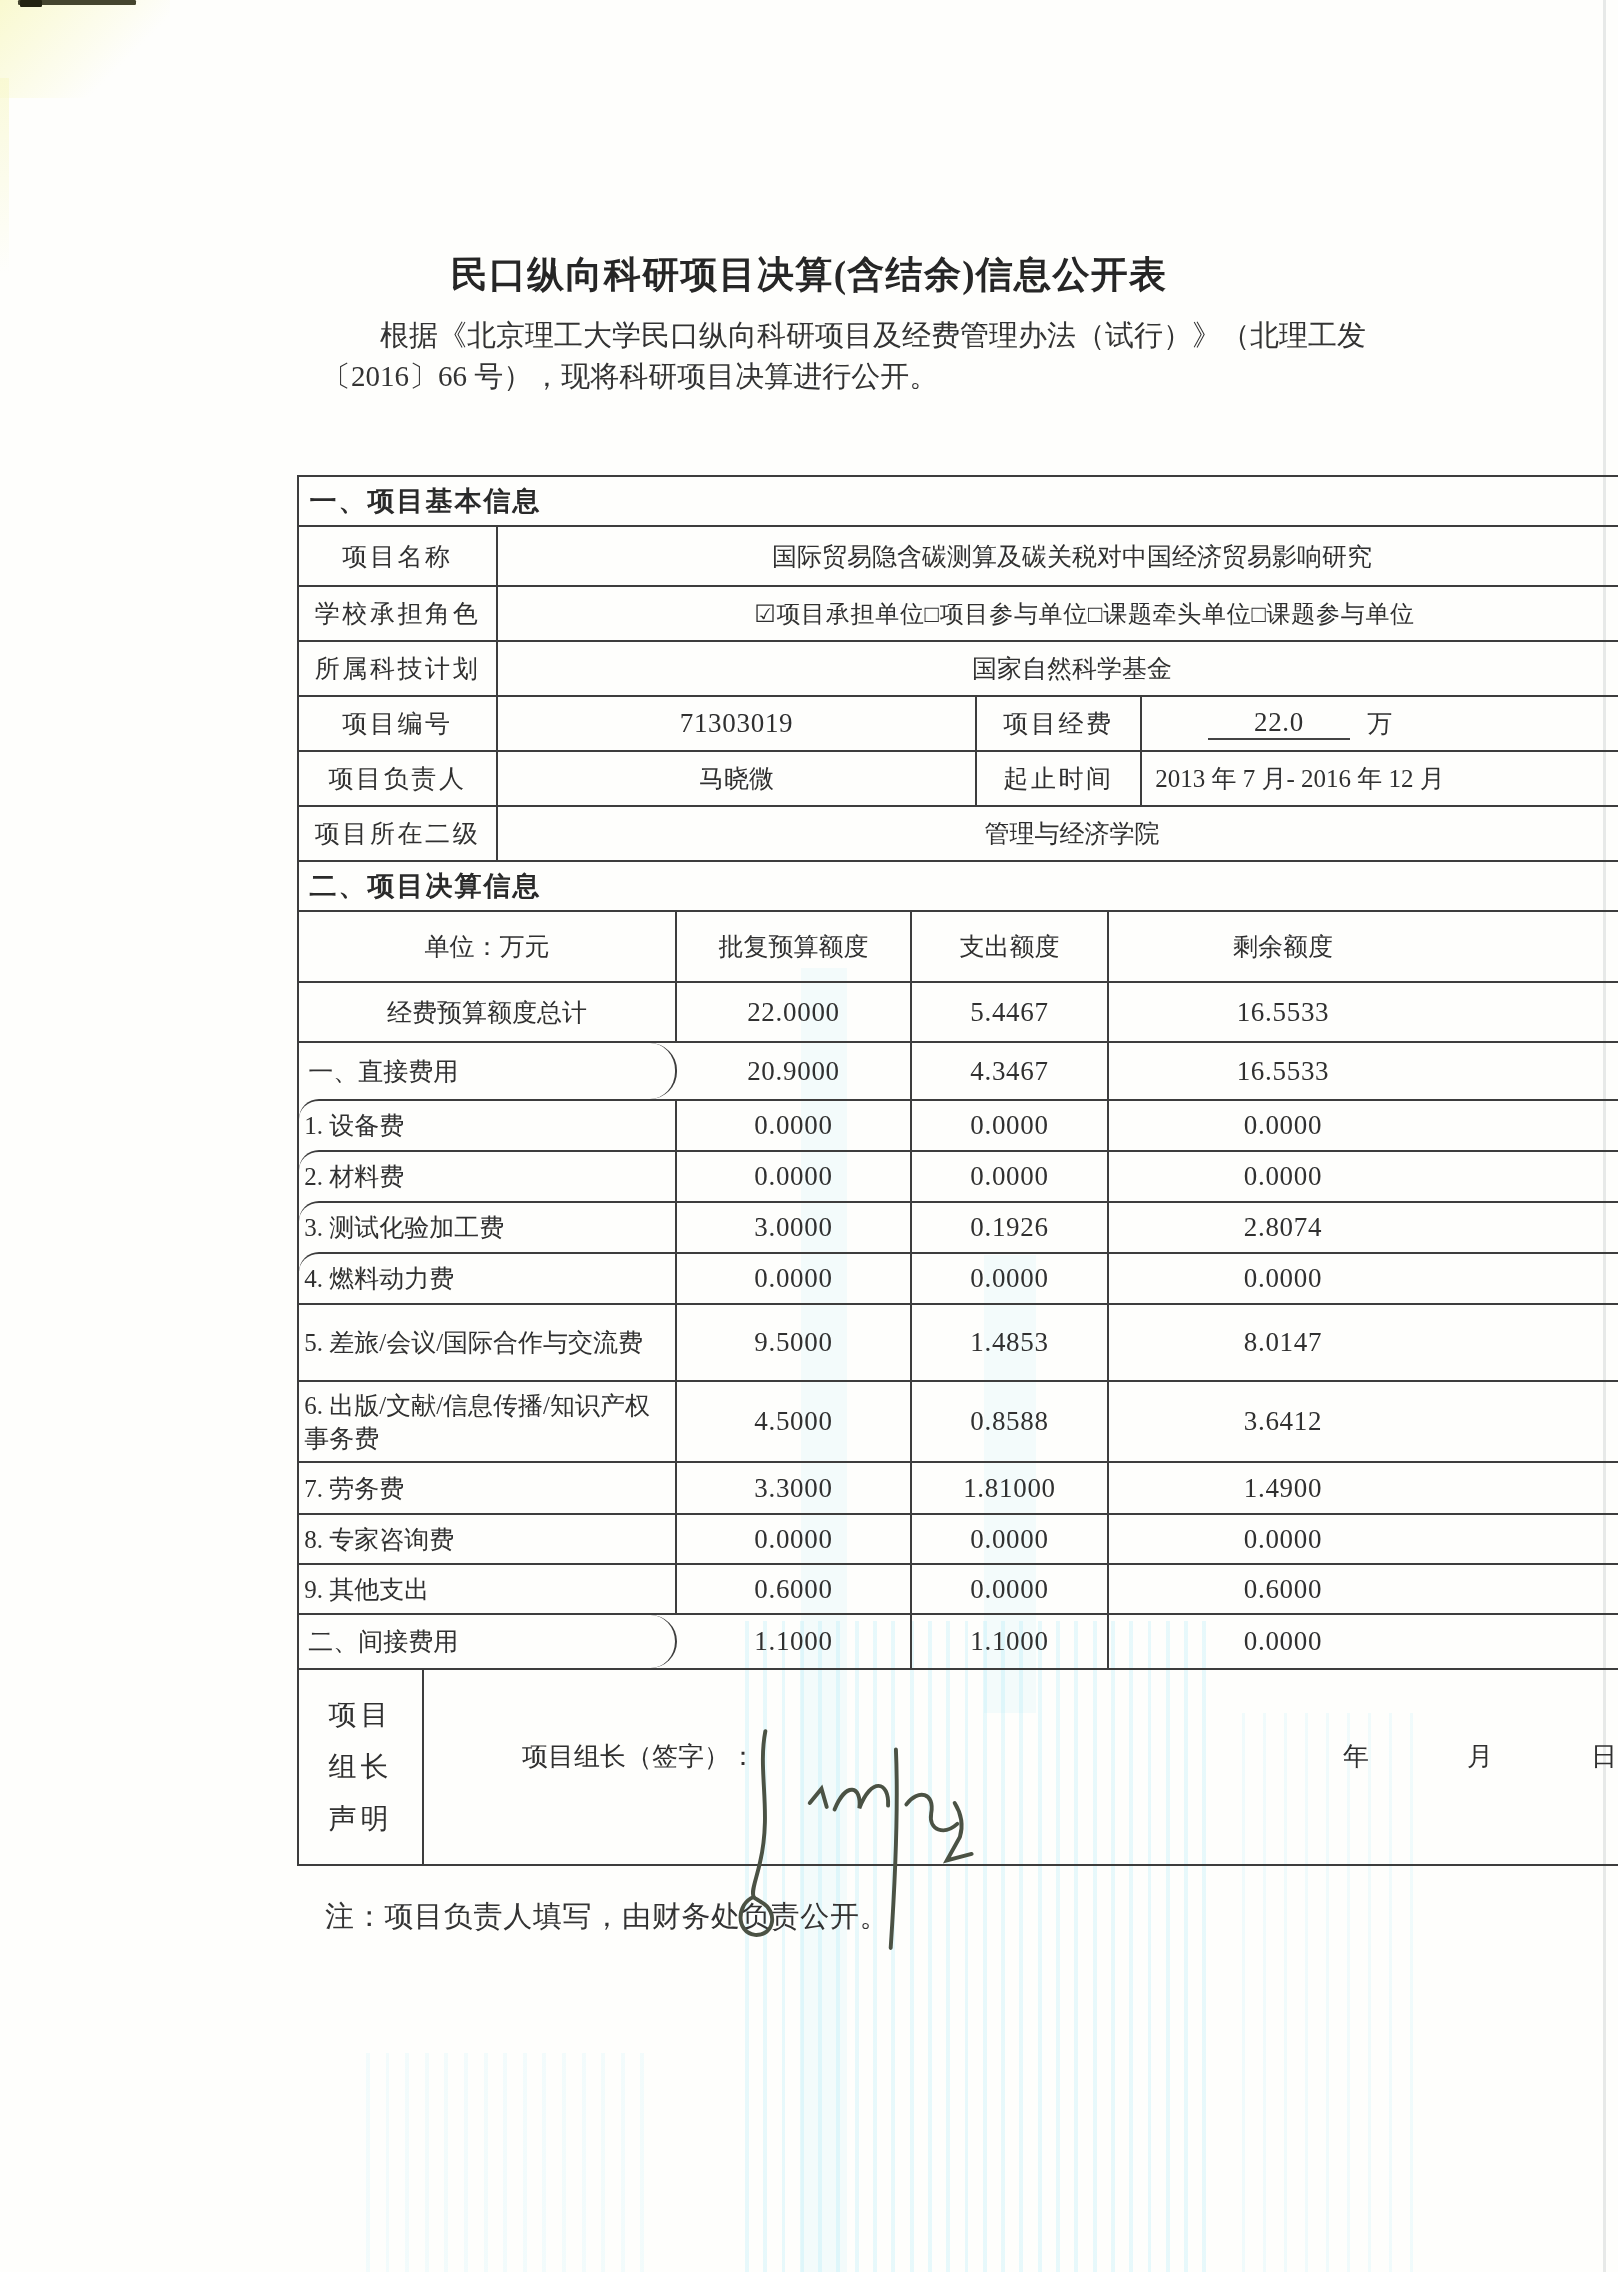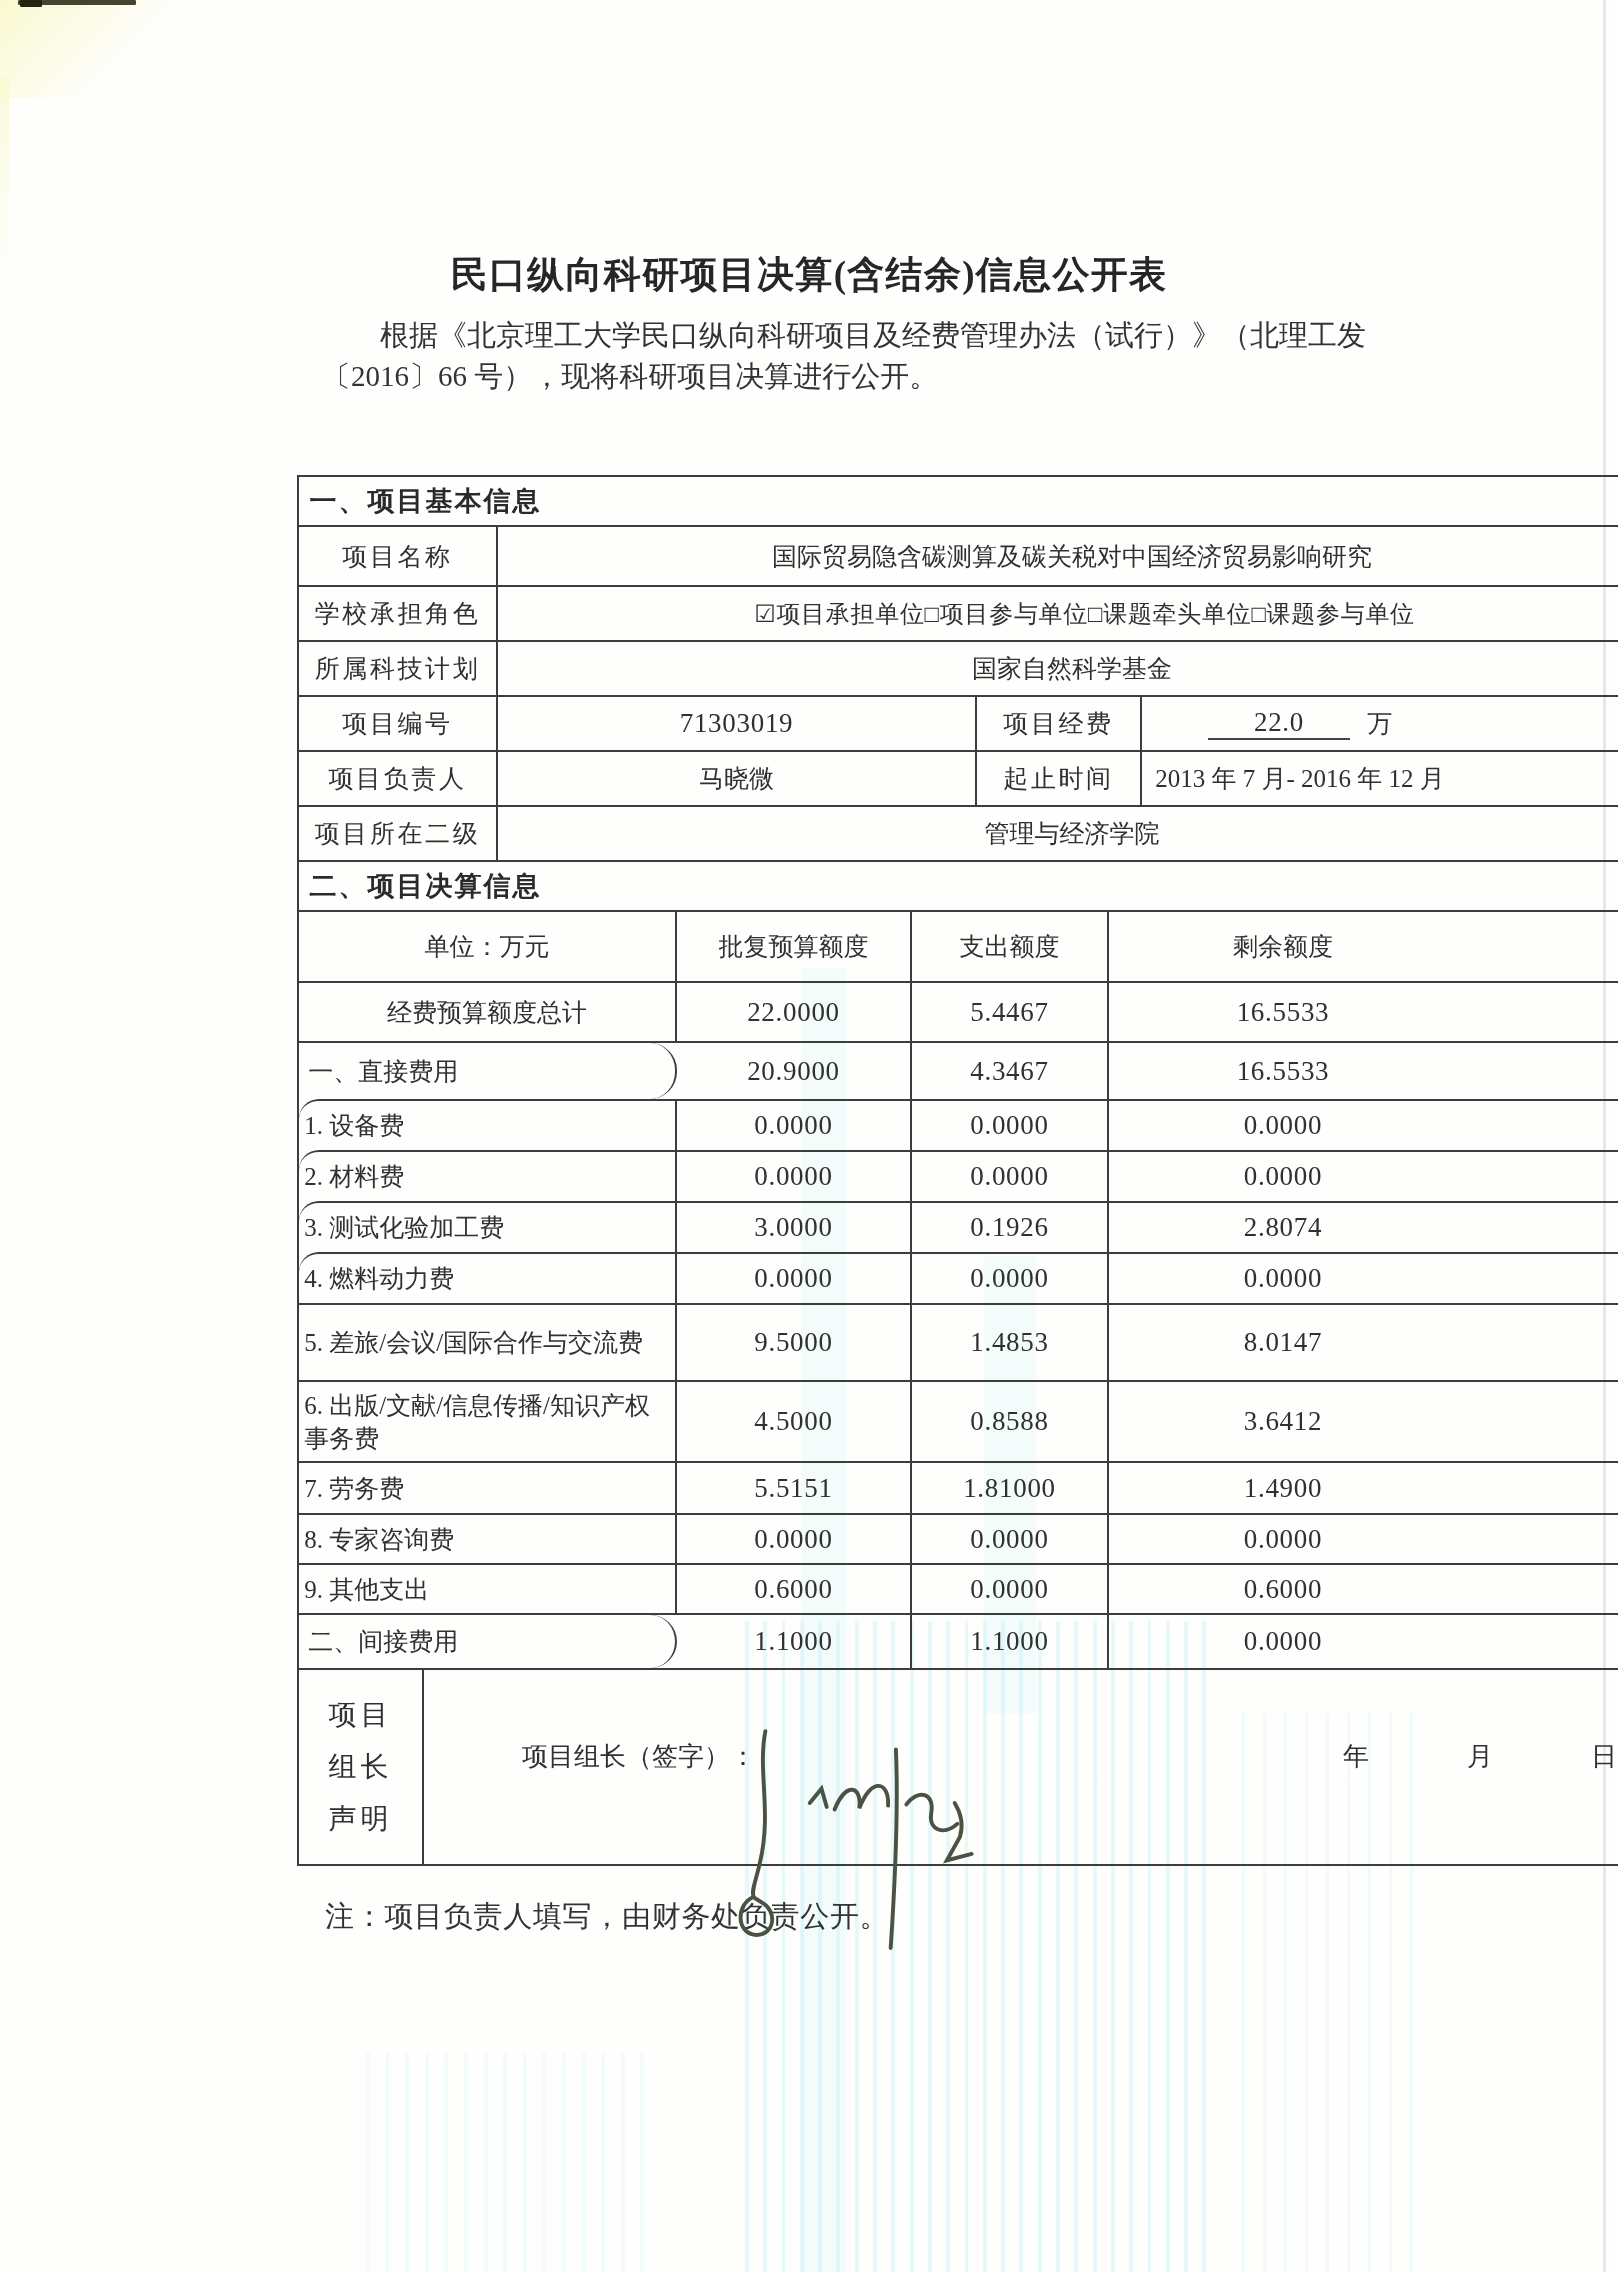--- a/index.html
+++ b/index.html
@@ -201,21 +201,21 @@
 
     <div class="row h124">
       <div class="cell w578 left">6. 出版/文献/信息传播/知识产权事务费</div>
       <div class="cell w360 num">4.5000</div>
       <div class="cell w302 num">0.8588</div>
       <div class="cell w533 num">3.6412</div>
     </div>
 
     <div class="row h80">
       <div class="cell w578 left">7. 劳务费</div>
-      <div class="cell w360 num">5.5151</div>
+      <div class="cell w360 num">3.3000</div>
       <div class="cell w302 num">1.81000</div>
       <div class="cell w533 num">1.4900</div>
     </div>
 
     <div class="row h76">
       <div class="cell w578 left">8. 专家咨询费</div>
       <div class="cell w360 num">0.0000</div>
       <div class="cell w302 num">0.0000</div>
       <div class="cell w533 num">0.0000</div>
     </div>

